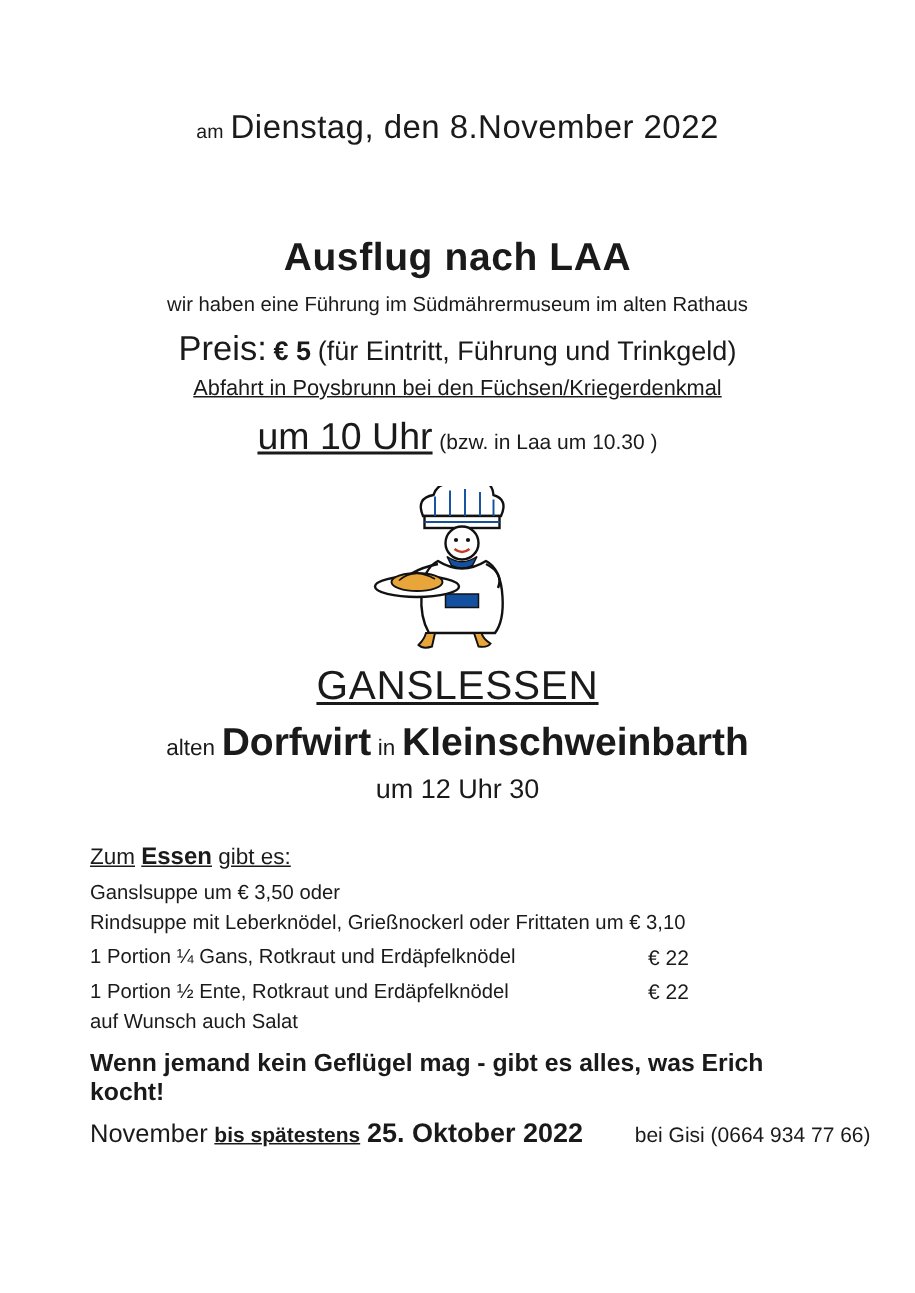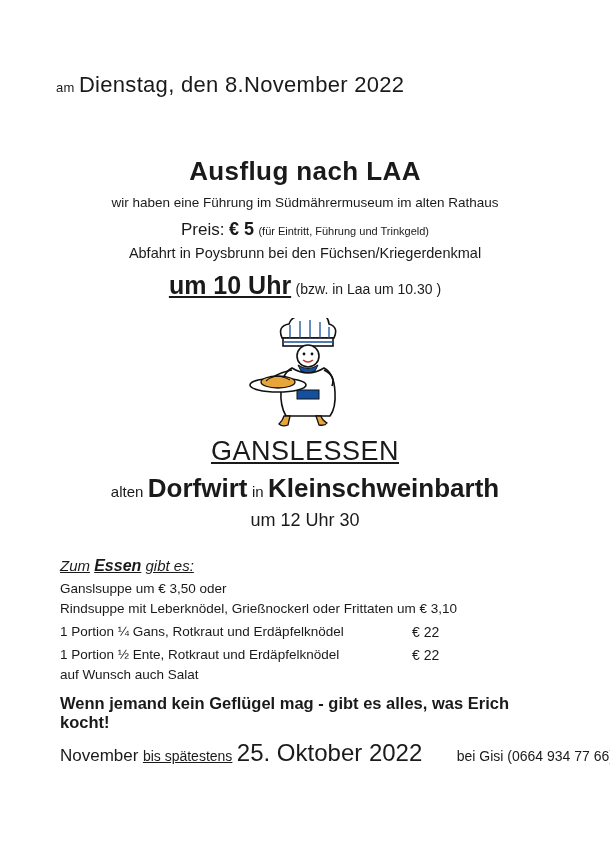--- a/index.html
+++ b/index.html
@@ -18,20 +18,21 @@
   .page {
     width: 610px;
     height: 862px;
     position: relative;
     box-sizing: border-box;
     padding: 0 56px;
   }
 
   .line-date {
     margin-top: 72px;
+    text-align: center;
     white-space: nowrap;
   }
   .sm-pre {
     font-size: 13px;
     letter-spacing: 0.2px;
   }
   .date-main {
     font-size: 22px;
     letter-spacing: 0.3px;
   }
@@ -47,42 +48,43 @@
     margin-top: 8px;
     text-align: center;
     font-size: 13.5px;
   }
   .preis-row {
     margin-top: 9px;
     text-align: center;
     white-space: nowrap;
   }
   .preis-label {
-    font-size: 17px;
+    font-size: 23px;
   }
   .preis-val {
     font-size: 18px;
     font-weight: bold;
   }
   .preis-note {
-    font-size: 11px;
+    font-size: 18px;
   }
   .abfahrt {
     margin-top: 5px;
     text-align: center;
     font-size: 14.5px;
+    text-decoration: underline;
   }
   .uhr-row {
     margin-top: 10px;
     text-align: center;
     white-space: nowrap;
   }
   .uhr-main {
     font-size: 25px;
-    font-weight: bold;
+    font-weight: normal;
     text-decoration: underline;
   }
   .uhr-note {
     font-size: 14px;
   }
 
   .art {
     margin-top: 18px;
     display: flex;
     justify-content: center;
@@ -119,51 +121,50 @@
   }
 
   .menu {
     margin-top: 26px;
     text-align: left;
     padding-left: 4px;
   }
   .menu-head {
     font-size: 15px;
     margin-bottom: 6px;
-    font-style: italic;
   }
   .menu-head u { text-decoration: underline; }
   .menu-head b { font-weight: bold; font-size: 16px; }
   .menu-line {
     font-size: 13.5px;
     margin-bottom: 5px;
     position: relative;
   }
   .menu-line .price {
     position: absolute;
-    left: 352px;
+    left: 372px;
     top: 0;
     font-size: 14px;
   }
   .menu-line.sp { margin-top: 8px; }
 
   .erich {
     margin-top: 12px;
     font-size: 16.5px;
     font-weight: bold;
     padding-left: 4px;
   }
   .anmeldung {
     margin-top: 7px;
     padding-left: 4px;
     white-space: nowrap;
   }
   .anm-a { font-size: 17px; }
-  .anm-u { font-size: 14px; text-decoration: underline; }
-  .anm-b { font-size: 24px; font-weight: normal; }
+  .anm-u { font-size: 14px; text-decoration: underline; font-weight: bold; }
+  .anm-b { font-size: 18px; font-weight: bold; }
   .anm-c { font-size: 14px; margin-left: 30px; }
 
   .footer {
     margin-top: 32px;
     padding-left: 4px;
   }
   .footer-line {
     font-size: 13px;
     margin-bottom: 6px;
   }

